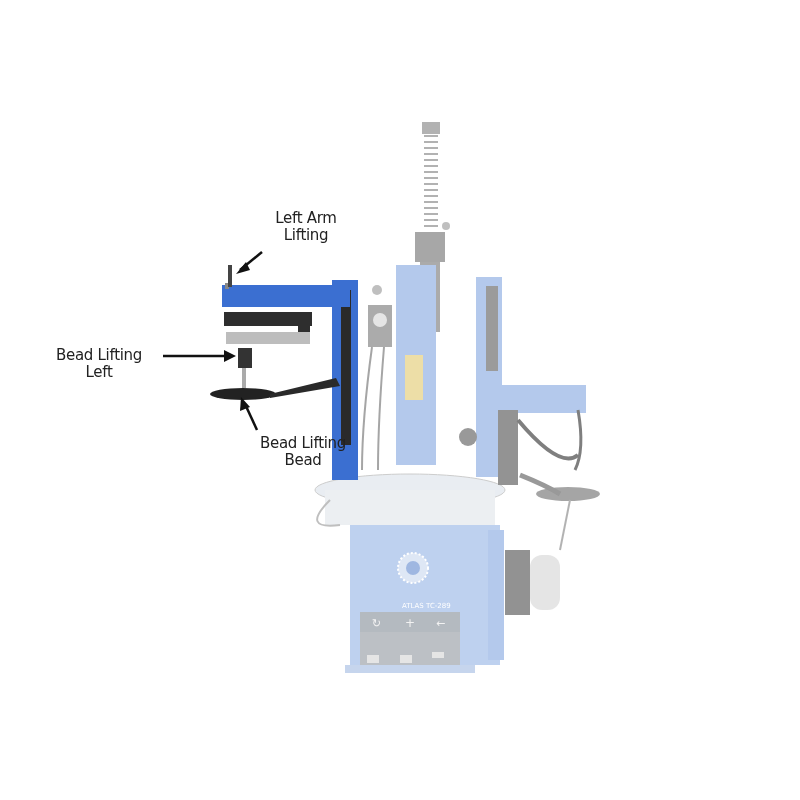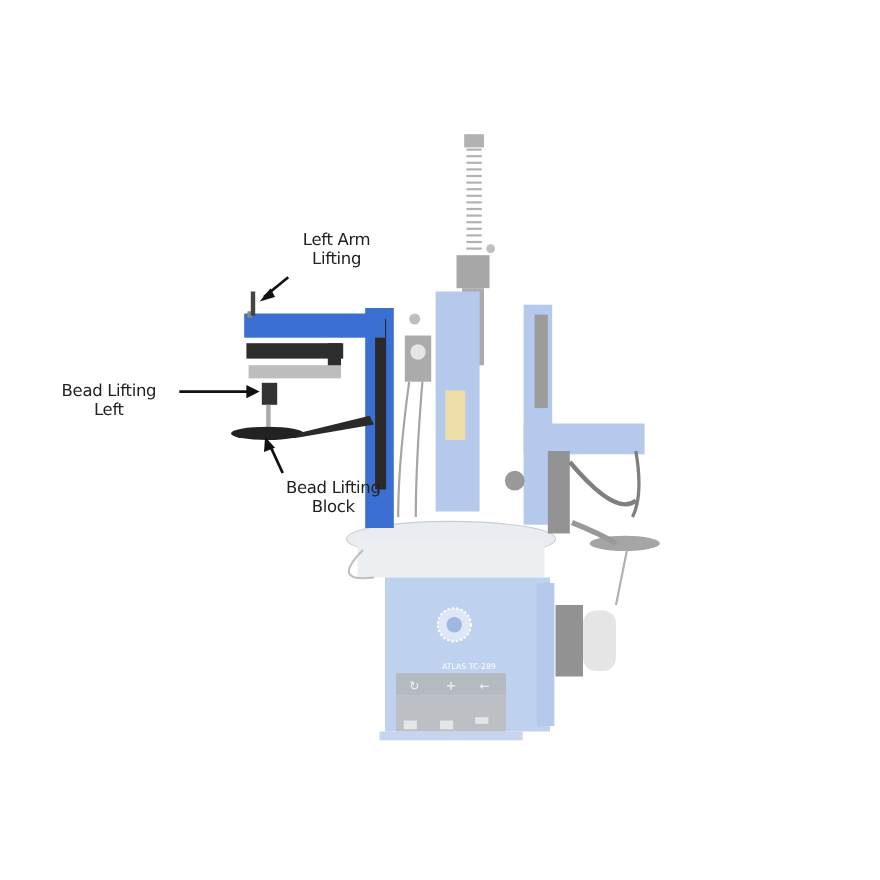--- a/index.html
+++ b/index.html
@@ -109,14 +109,14 @@
   <div>Lifting</div>
 </div>
 
 <div class="label" style="left:34px; top:347px; width:130px;">
   <div>Bead Lifting</div>
   <div>Left</div>
 </div>
 
 <div class="label" style="left:214px; top:435px; width:108px;margin-left:35px;">
   <div>Bead Lifting</div>
-  <div>Block</div>
+  <div>Bead</div>
 </div>
 
 </body></html>

